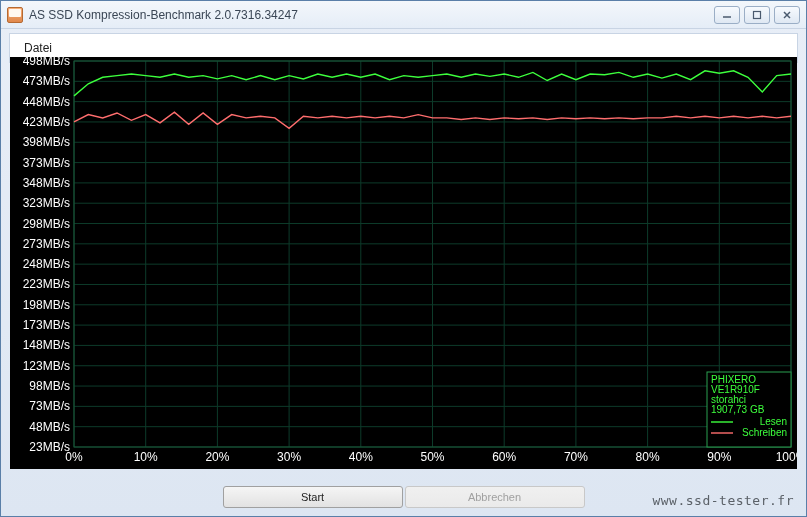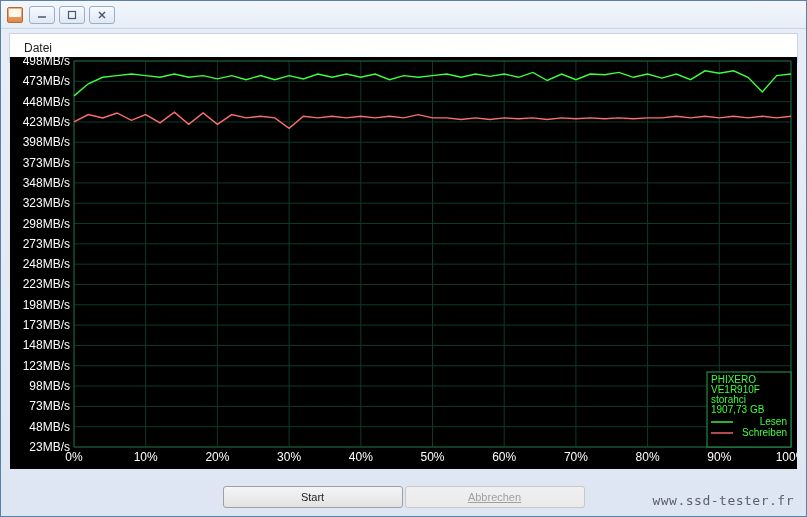--- a/index.html
+++ b/index.html
@@ -113,39 +113,39 @@
     display: flex;
     align-items: center;
     justify-content: center;
     color: #222;
   }
   .btn.disabled {
     color: #a0a0a0;
     background: linear-gradient(#f0f0f0, #eaeaea);
     border-color: #c8c8c8;
     cursor: default;
-    text-decoration: underline;
   }
   .watermark {
     position: absolute;
     right: 12px;
     bottom: 8px;
     color: #5b6168;
     font-size: 13px;
     font-family: monospace;
     letter-spacing: 0.5px;
     pointer-events: none;
   }
 </style>
 </head>
 <body>
 
 <div class="window">
   <div class="titlebar">
     <div class="app-icon"></div>
+    <div class="title-text">AS SSD Kompression-Benchmark 2.0.7316.34247</div>
     <div class="win-btns">
       <div class="win-btn">
         <svg viewBox="0 0 10 10">
             <line x1="1" y1="7" x2="9" y2="7" stroke="#4a5a6e" stroke-width="1.5"></line>
           </svg>
       </div>
       <div class="win-btn">
         <svg viewBox="0 0 10 10">
             <rect x="1.5" y="1.5" width="7" height="7" fill="none" stroke="#4a5a6e" stroke-width="1.2"></rect>
           </svg>

